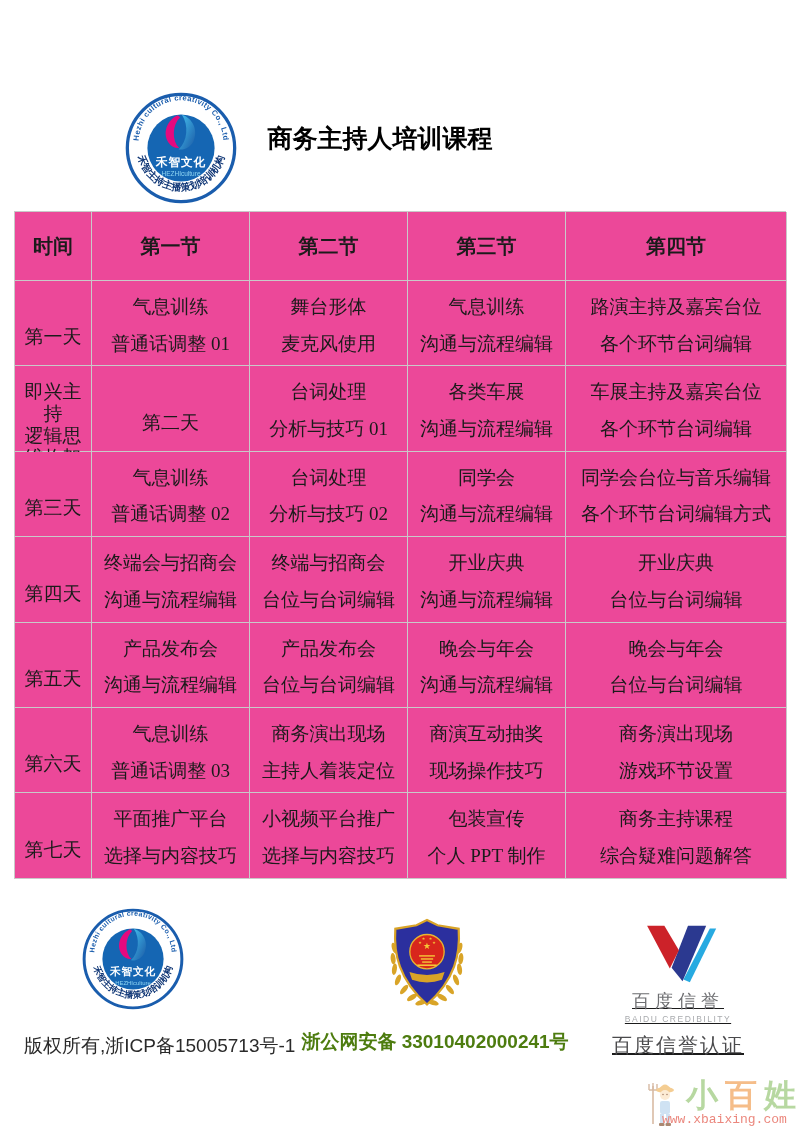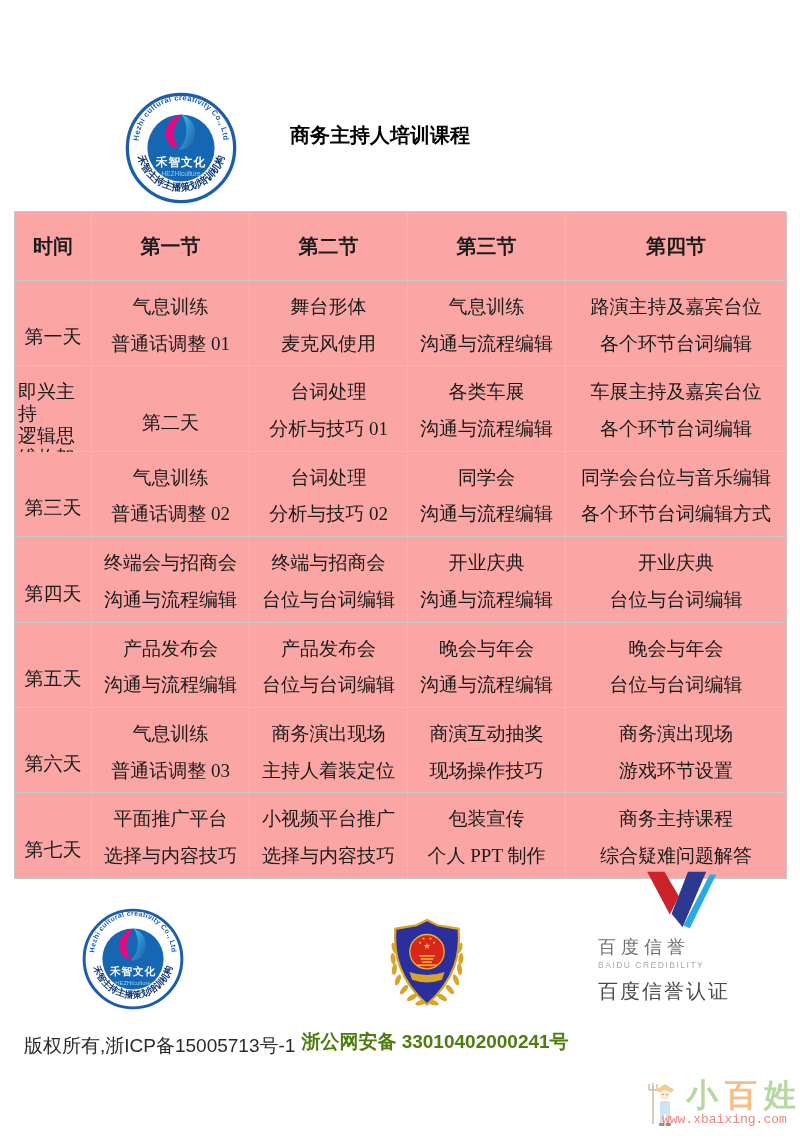--- a/index.html
+++ b/index.html
@@ -3,40 +3,40 @@
 <meta charset="utf-8">
 <style>
   html,body{margin:0;padding:0;background:#fff;}
   .page{position:relative;width:800px;height:1139px;background:#fff;overflow:hidden;
         font-family:"Liberation Serif",serif;color:#1b1b1b;}
   
   .logo-wrap{position:absolute;}
   .logo-top{left:125px;top:92px;width:112px;height:112px;}
   .logo-foot{left:82px;top:908px;width:102px;height:102px;}
   .page-title{position:absolute;left:250px;top:122px;width:260px;text-align:center;
-              font-family:Liberation Mono, monospace;font-weight:bold;font-size:20px;color:#000;}
+              font-family:Liberation Mono, monospace;font-weight:bold;font-size:25px;color:#000;}
   
   .course-table{position:absolute;left:14px;top:211px;width:772px;
                 display:grid;grid-template-columns:77px 158px 158px 158px 221px;
                 grid-template-rows:69px repeat(7,85.4px);
                 border-top:1px solid #c9c9c9;border-left:1px solid #c9c9c9;box-sizing:border-box;}
   .cell{border-right:1px solid #c9c9c9;border-bottom:1px solid #c9c9c9;box-sizing:border-box;
-        display:flex;align-items:center;justify-content:center;background:#fca5a5;}
+        display:flex;align-items:center;justify-content:center;background:#ec4899;}
   .head{font-size:20px;font-weight:bold;}
   .day{align-items:flex-end;padding-bottom:15px;font-size:19px;}
   .body{flex-direction:column;justify-content:space-between;padding:15px 3px 11px 3px;
-        font-size:19px;text-align:left;line-height:1.15;}
+        font-size:19px;text-align:center;line-height:1.15;}
   
   .copyright{position:absolute;left:24px;top:1033px;width:310px;
              font-family:"Liberation Sans",sans-serif;font-size:19px;color:#2a2a2a;}
   .badge-wrap{position:absolute;left:383px;top:916px;width:88px;height:96px;}
   .police-rec{position:absolute;left:292px;top:1029px;width:286px;text-align:center;
               font-family:"Liberation Sans",sans-serif;font-weight:bold;font-size:19px;color:#4d7c0f;}
-  .baidu{position:absolute;left:598px;top:870px;width:160px;text-align:left;
-         font-family:"Liberation Sans",sans-serif;}
+  .baidu{position:absolute;left:598px;top:924px;width:160px;text-align:center;
+         font-family:"Liberation Sans",sans-serif;text-decoration:underline;}
   .baidu svg{display:block;margin:0 auto;}
   .baidu-cn{margin-top:5px;font-size:18px;letter-spacing:5px;color:#6d6e71;}
   .baidu-en{margin-top:1px;font-size:8.5px;letter-spacing:1.5px;color:#a8aaad;}
   .baidu-cert{margin-top:8px;font-size:20px;letter-spacing:2px;color:#4a4a4c;}
   
   .wm{position:absolute;left:646px;top:1076px;width:152px;height:56px;opacity:.9;}
   .wm-mascot{position:absolute;left:0;top:2px;}
   .wm-chars{position:absolute;left:40px;top:-2px;display:flex;gap:7px;
             font-family:"Liberation Sans",sans-serif;font-weight:bold;font-size:32px;opacity:.8;}
   .wm-c1,.wm-c3{color:#9cc97c;}

